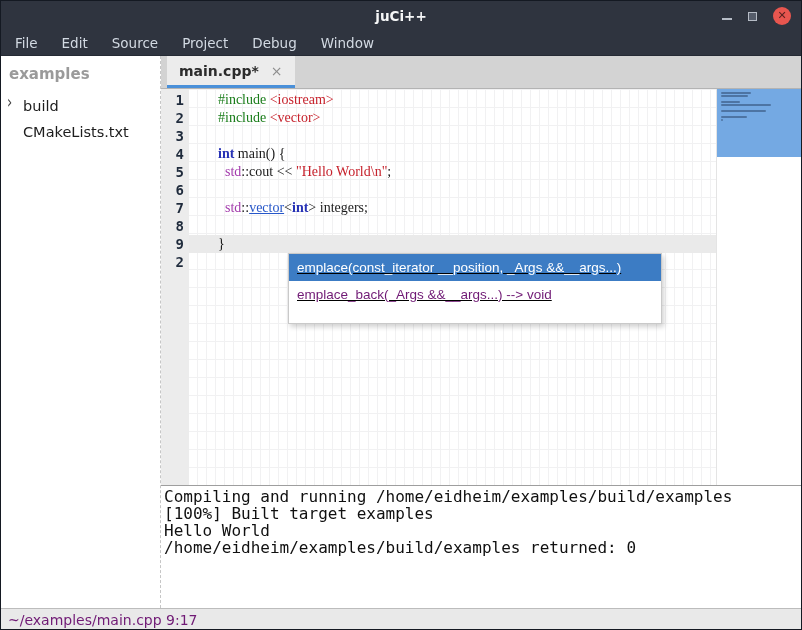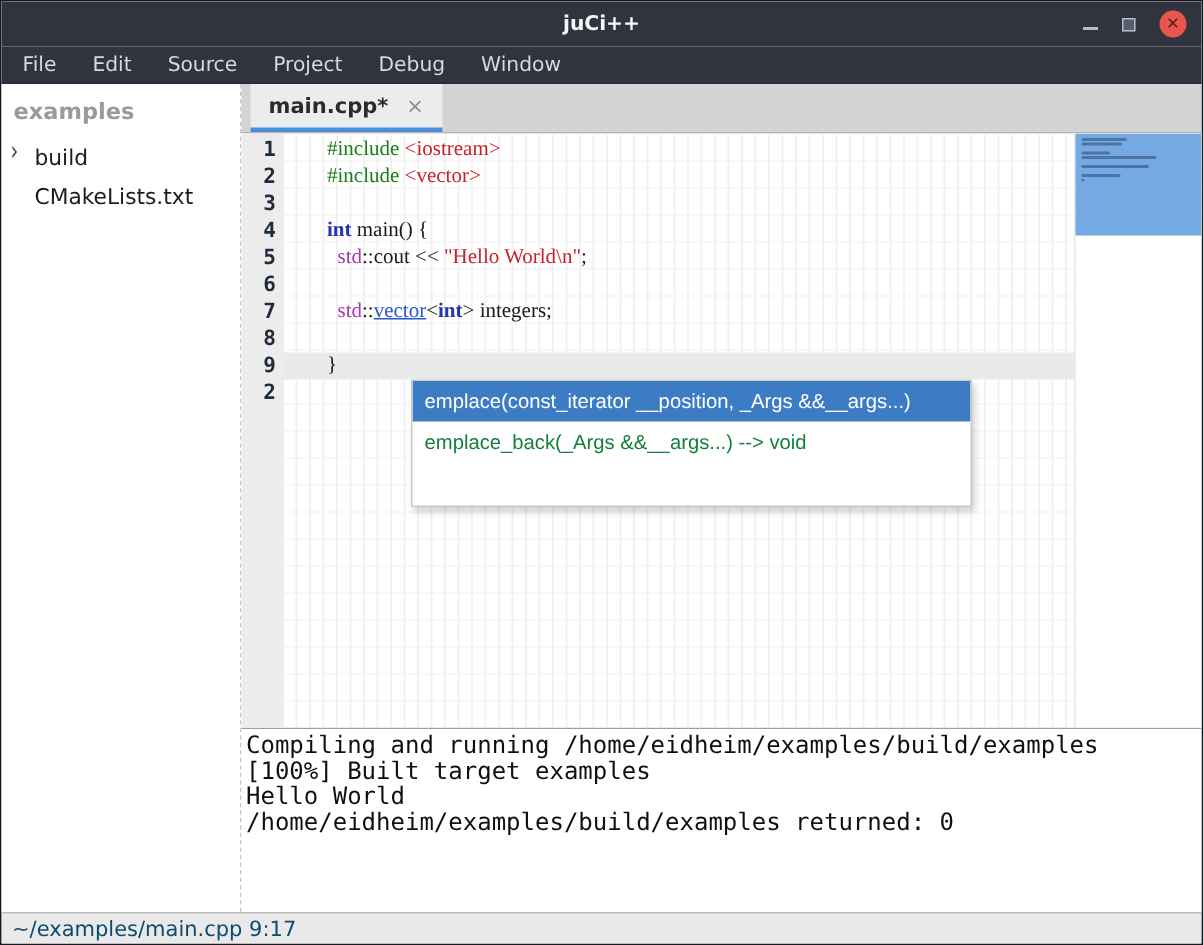--- a/index.html
+++ b/index.html
@@ -56,34 +56,34 @@
   
   .minimap{position:absolute;right:0;top:0;bottom:0;width:85px;background:#fff;border-left:1px solid #e4e4e4;z-index:4;cursor:default;}
   .mm-viewport{position:absolute;left:0;right:0;top:0;height:68px;background:#74a9e3;padding:3px 0 0 4px;}
   .mm-line{height:2px;margin-bottom:1px;background:rgba(30,50,85,0.45);border-radius:1px;}
 
   
   .doc-tooltip{position:absolute;left:125px;top:121px;z-index:6;background:#fbf8a4;border:1px solid #d9d394;
       color:#111;font-size:13.5px;padding:2px 8px;white-space:nowrap;}
 
   
-  .completion{position:absolute;left:113px;top:164px;width:374px;height:85px;z-index:7;background:#fff;
-      border:1px solid #c9c9c9;box-shadow:2px 3px 5px rgba(0,0,0,0.18);overflow:hidden;}
-  .comp-item{height:27px;line-height:27px;padding:0 8px;font-size:13.5px;color:#15803d;
+  .completion{position:absolute;left:127px;top:164px;width:374px;height:71px;z-index:7;background:#fff;
+      border:1px solid #c9c9c9;box-shadow:2px 3px 5px rgba(0,0,0,0.18);overflow:hidden;text-decoration:underline;}
+  .comp-item{height:27px;line-height:27px;padding:0 8px;font-size:13.5px;color:#701a75;
       white-space:nowrap;overflow:hidden;font-family:"Liberation Sans",sans-serif;cursor:default;}
   .comp-item.selected{background:#3c7cc4;color:#ffffff;}
 
   
   .output{height:123px;border-top:1px solid #9e9e9e;background:#fff;overflow:hidden;
       font-family:"DejaVu Sans Mono",monospace;font-size:16px;color:#101010;padding:2px 0 0 3px;line-height:17px;}
   .out-line{white-space:pre;}
 
   
   .statusbar{height:22px;background:#e9e9e9;border-top:1px solid #bcbcbc;display:flex;align-items:center;
-      font-size:14px;color:#0c4a6e;padding-left:7px;}
+      font-size:14px;color:#701a75;padding-left:7px;}
 </style>
 </head>
 <body>
 
 <div class="window">
 
   <div class="titlebar">
     <div class="title">juCi++</div>
     <div class="win-controls">
       <div class="btn-min"></div>

